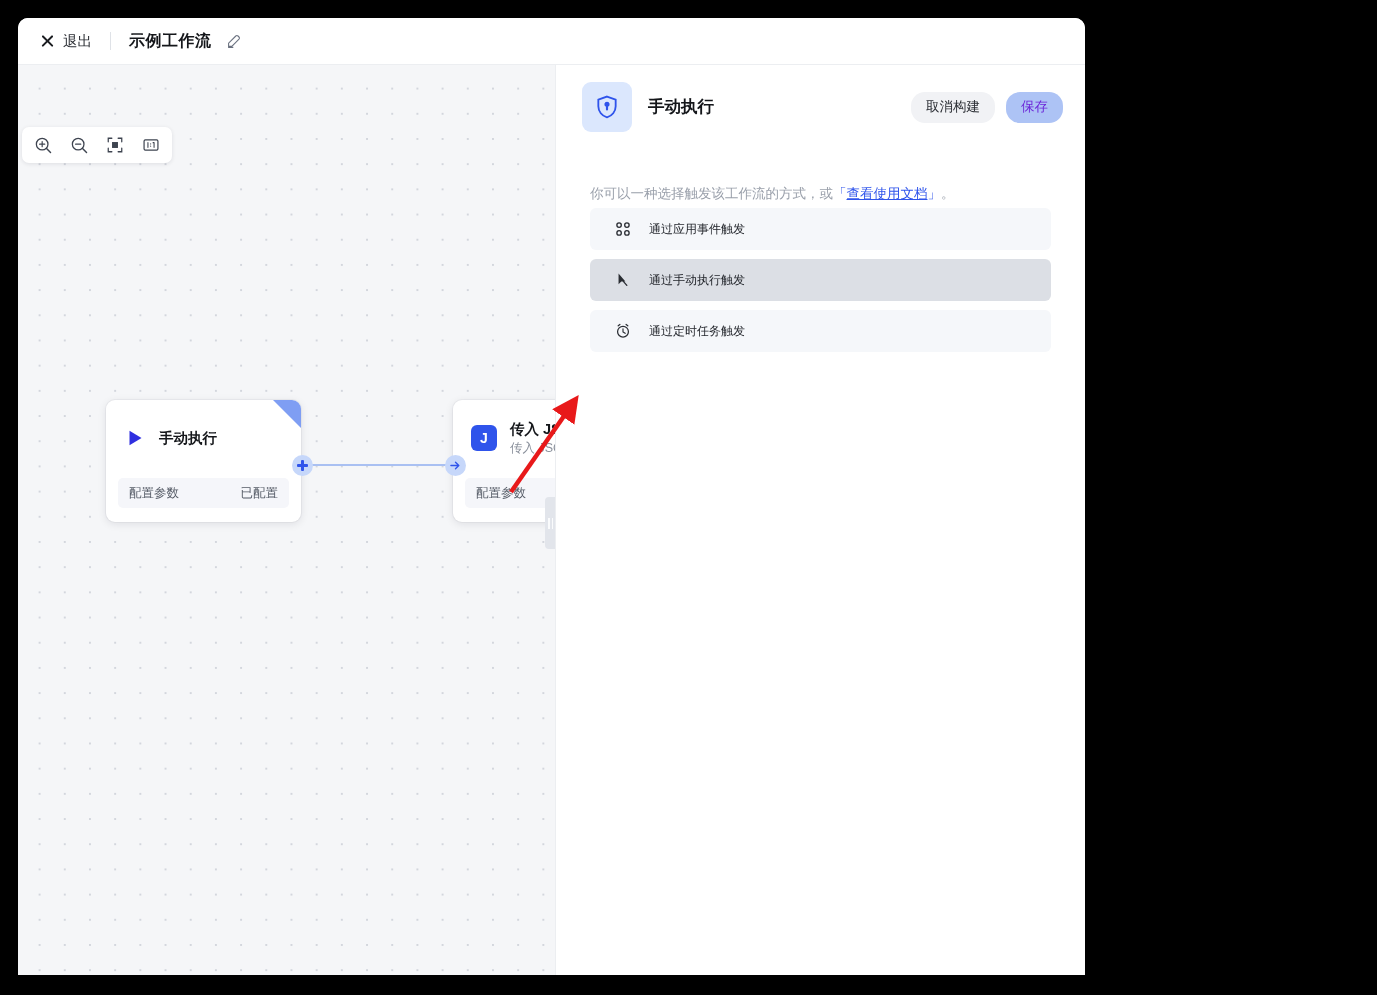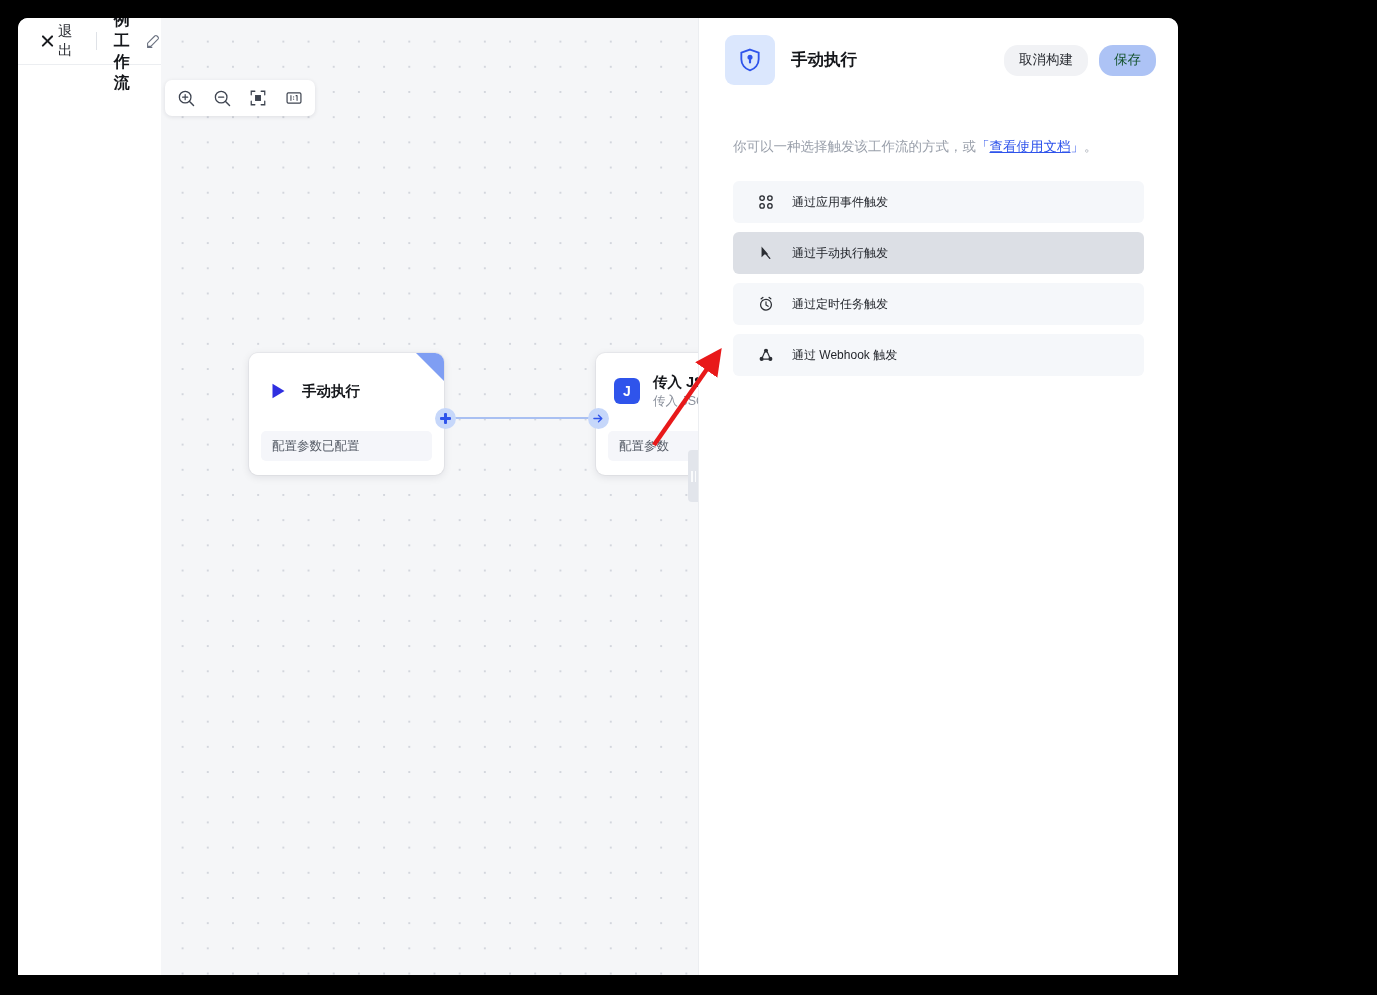--- a/index.html
+++ b/index.html
@@ -5,26 +5,26 @@
   * { box-sizing: border-box; margin: 0; padding: 0; }
   html, body {
     width: 1377px; height: 995px;
     background: #000;
     font-family: "Liberation Sans", "DejaVu Sans", sans-serif;
     overflow: hidden;
   }
   #app {
     position: absolute;
     left: 18px; top: 18px;
-    width: 1160px; height: 957px;
+    width: 1067px; height: 957px;
     background: #ffffff;
     border-radius: 10px 10px 0 0;
     overflow: hidden;
     display: flex;
-    flex-direction: row;
+    flex-direction: column;
   }
 
   
   .topbar {
     height: 47px;
     flex: 0 0 47px;
     background: #ffffff;
     border-bottom: 1px solid #eceef1;
     display: flex;
     align-items: center;
@@ -127,21 +127,21 @@
     flex: 0 0 26px;
   }
   .node-titles { display: flex; flex-direction: column; gap: 1px; min-width: 0; }
   .node-title { font-size: 14.5px; font-weight: bold; color: #14161a; white-space: nowrap; }
   .node-sub   { font-size: 12.5px; color: #8b919c; white-space: nowrap; }
   .node-foot {
     position: absolute; left: 12px; right: 12px; bottom: 14px;
     height: 30px;
     background: #f5f6fa;
     border-radius: 5px;
-    display: flex; align-items: center; 
+    display: flex; align-items: center; justify-content: space-between;
     padding: 0 11px;
   }
   .node-foot span { font-size: 12.5px; color: #555b66; }
 
   
   .edge-line {
     position: absolute;
     left: 292px; top: 399px;
     width: 146px; height: 2px;
     background: #a9c0f2;
@@ -208,28 +208,28 @@
     height: 31px;
     border-radius: 14px;
     font-size: 13.5px;
     display: flex; align-items: center; justify-content: center;
     padding: 0 15px;
     cursor: pointer;
     border: none;
     font-family: inherit;
   }
   .btn-secondary { background: #f1f2f5; color: #2a2d33; }
-  .btn-primary-disabled { background: #adc3f5; color: #14532d; cursor: default; }
+  .btn-primary-disabled { background: #adc3f5; color: #6d28d9; cursor: default; }
 
   .panel-body { padding: 36px 34px 0 34px; }
   .q-heading {
     font-size: 15.5px; font-weight: bold; color: #14161a;
     margin-bottom: 11px;
   }
-  .q-sub { font-size: 13.5px; color: #9aa0ab; margin-bottom: 25px; }
+  .q-sub { font-size: 13.5px; color: #9aa0ab; margin-bottom: 5px; }
   .q-sub .link { color: #2f54eb; text-decoration: underline; cursor: pointer; }
   .q-sub .brk { color: #2f54eb; }
 
   .option-list { display: flex; flex-direction: column; gap: 9px; }
   .option {
     height: 42px;
     background: #f5f7fa;
     border-radius: 6px;
     display: flex; align-items: center;
     padding: 0 24px;
@@ -401,31 +401,20 @@
             <span class="option-icon">
               <svg width="16" height="16" viewBox="0 0 18 18" fill="none">
                 <circle cx="9" cy="9.8" r="6.1" stroke="#2a2d33" stroke-width="1.4"></circle>
                 <path d="M9 6.6v3.4l2.4 1.6" stroke="#2a2d33" stroke-width="1.3" stroke-linecap="round"></path>
                 <path d="M3.6 3.1 5.5 1.6M14.4 3.1 12.5 1.6" stroke="#2a2d33" stroke-width="1.4" stroke-linecap="round"></path>
               </svg>
             </span>
             <span class="option-label">通过定时任务触发</span>
           </div>
 
-          <div class="option">
-            <span class="option-icon">
-              <svg width="16" height="16" viewBox="0 0 18 18" fill="none">
-                <circle cx="9" cy="4.3" r="2.3" fill="#2a2d33"></circle>
-                <circle cx="4.1" cy="13.4" r="2.3" fill="#2a2d33"></circle>
-                <circle cx="13.9" cy="13.4" r="2.3" fill="#2a2d33"></circle>
-                <path d="M7.4 6 5.2 11M10.6 6l2.2 5M6.3 13.6h5.4" stroke="#2a2d33" stroke-width="1.3" stroke-linecap="round"></path>
-              </svg>
-            </span>
-            <span class="option-label">通过 Webhook 触发</span>
-          </div>
 
 
         </div>
       </div>
     </div>
 
     <svg class="annot-arrow" viewBox="0 0 1341 957">
       <defs>
         <marker id="redhead" markerWidth="6" markerHeight="6" refX="3" refY="3" orient="auto">
           <path d="M0,0 L6,3 L0,6 z" fill="#e8191a"></path>

